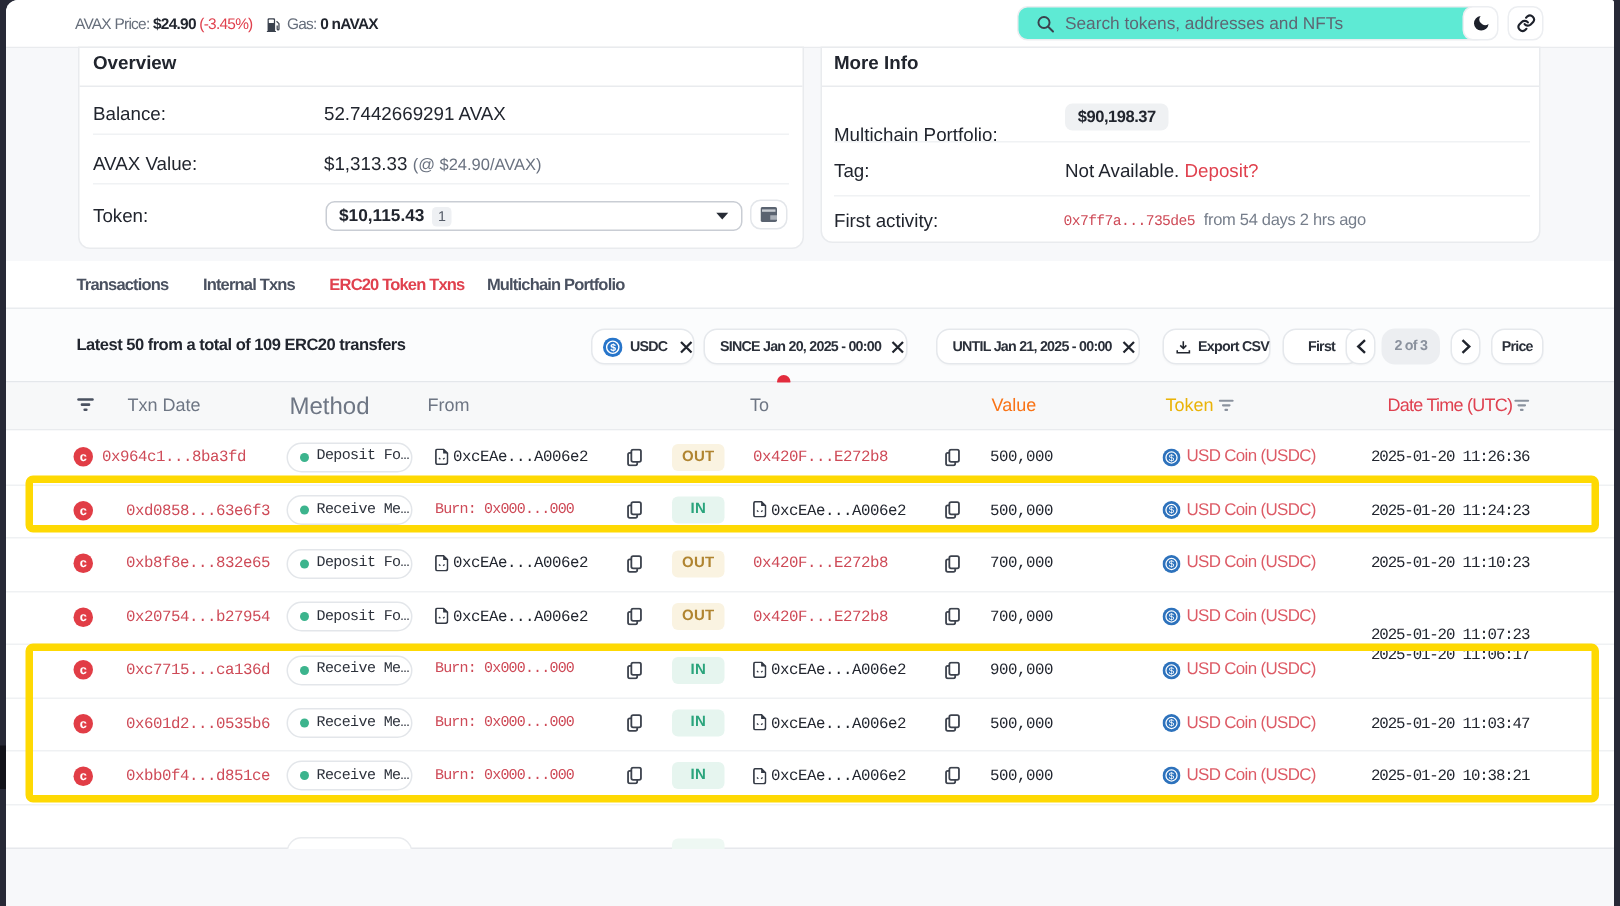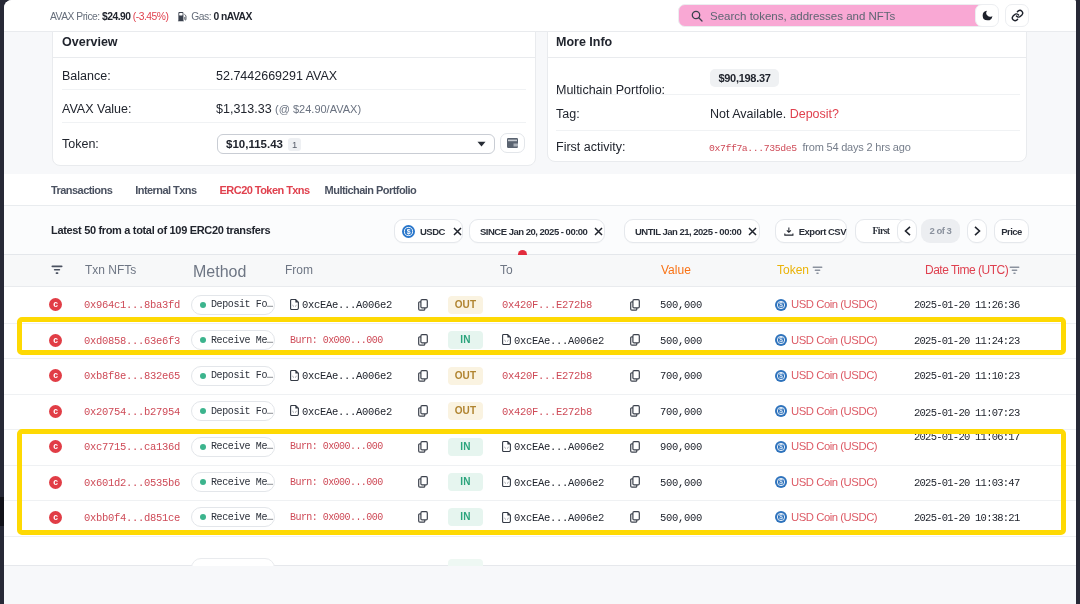--- a/index.html
+++ b/index.html
@@ -42,21 +42,21 @@
     <span class="dark" style="font-weight:bold;">$24.90&nbsp;</span>
   <span style="color:#e0414e;">(-3.45%)</span>
   <svg width="11" height="11" viewBox="0 0 12 12" style="margin:0 3px 0 9px;">
     <path d="M1.5 2.2 Q1.5 1.2 2.5 1.2 L6 1.2 Q7 1.2 7 2.2 L7 10.5 L1.5 10.5 Z M1 10.5 L7.6 10.5 L7.6 11.3 L1 11.3 Z" fill="#3a414d"></path>
     <path d="M8 3.5 L9.8 5.2 L9.8 9 Q9.8 9.8 9.2 9.8 Q8.5 9.8 8.5 9 L8.5 6.5" stroke="#3a414d" stroke-width="0.9" fill="none"></path>
     <rect x="2.4" y="2.2" width="3.7" height="2.6" rx="0.5" fill="#fff"></rect>
   </svg>
   <span class="gray">Gas:&nbsp;</span>
     <span class="dark" style="font-weight:bold;">0 nAVAX</span>
 </div>
-<div class="abs" style="left:678px; top:4px; width:314px; height:23px; background:#f9a8d4; border:1px solid #ecedf0; border-radius:7px; display:flex; align-items:center;">
+<div class="abs" style="left:678px; top:4px; width:314px; height:23px; background:#5eead4; border:1px solid #ecedf0; border-radius:7px; display:flex; align-items:center;">
   <svg width="12" height="12" viewBox="0 0 12 12" style="margin-left:12px;">
     <circle cx="5" cy="5" r="3.7" fill="none" stroke="#3a414d" stroke-width="1.3"></circle>
     <line x1="7.8" y1="7.8" x2="11" y2="11" stroke="#3a414d" stroke-width="1.3" stroke-linecap="round"></line>
   </svg>
   <span style="font-size:11.5px; color:#5e6673; margin-left:7px;">Search tokens, addresses and NFTs</span>
 </div>
 <div class="abs" style="left:975px; top:4px; width:24px; height:23px; background:#fff; border:1px solid #eceef1; border-radius:7px;">
   <svg width="13" height="13" viewBox="0 0 24 24" style="margin:4px 0 0 5px;">
     <path d="M21 12.8A9 9 0 1 1 11.2 3 7 7 0 0 0 21 12.8z" fill="#1d212b"></path>
   </svg>
@@ -141,21 +141,21 @@
       <path d="M1 1 L8 8 M8 1 L1 8" stroke="#21252e" stroke-width="1.5"></path>
     </svg>
 </div>
 <div class="chip" style="left:775px; width:72px;">
   <svg width="11" height="11" viewBox="0 0 12 12" style="margin-left:8px;" fill="none" stroke="#21252e" stroke-width="1.3">
     <path d="M6 1 L6 7 M3.5 4.5 L6 7 L8.5 4.5"></path>
       <path d="M1 8.5 L1 10.5 L11 10.5 L11 8.5"></path>
   </svg>
   <span style="margin-left:5px;">Export CSV</span>
 </div>
-<div class="chip" style="left:855px; width:52px; justify-content:center;font-family:Liberation Serif, serif;">
+<div class="chip" style="left:855px; width:52px; justify-content:center;">
     <span>First</span>
   </div>
 <div class="chip" style="left:897px; width:20px; justify-content:center;">
   <svg width="7" height="10" viewBox="0 0 7 10">
       <path d="M6 0.8 L1.5 5 L6 9.2" fill="none" stroke="#21252e" stroke-width="1.6"></path>
     </svg>
 </div>
 <div class="abs" style="left:921px; top:219px; width:39px; height:24px; background:#eceef1; border-radius:9px; font-size:9.5px; letter-spacing:-0.5px; font-weight:bold; color:#8a919d; text-align:center; line-height:24px;">2 of 3</div>
 <div class="chip" style="left:967px; width:20px; justify-content:center;">
   <svg width="7" height="10" viewBox="0 0 7 10">
@@ -168,42 +168,42 @@
 
 <div class="abs" style="left:4px; top:254px; width:1072px; height:1px; background:#e4e7eb;"></div>
 <div class="abs" style="left:518px; top:250px; width:9px; height:9px; border-radius:50%; background:#e22c3d;"></div>
 
 <div class="abs" style="left:4px; top:255px; width:1072px; height:32px; background:#f7f8f9; border-bottom:1px solid #e9ebee;"></div>
 <svg class="abs" width="12" height="10" viewBox="0 0 12 10" style="left:51px; top:265px;">
   <rect x="0.5" y="0.5" width="11" height="1.7" rx="0.8" fill="#4a5160"></rect>
   <rect x="2.8" y="3.9" width="6.4" height="1.7" rx="0.8" fill="#4a5160"></rect>
   <rect x="4.6" y="7.3" width="2.8" height="1.7" rx="0.8" fill="#4a5160"></rect>
 </svg>
-<div class="abs" style="top:263px; left:85px; font-size:12px; color:#6e7684;">Txn NFTs</div>
+<div class="abs" style="top:263px; left:85px; font-size:12px; color:#6e7684;">Txn Date</div>
 <div class="abs" style="top:263px; left:193px; font-size:16px; color:#6e7684;">Method</div>
 <div class="abs" style="top:263px; left:285px; font-size:12px; color:#6e7684;">From</div>
 <div class="abs" style="top:263px; left:500px; font-size:12px; color:#6e7684;">To</div>
 <div class="abs" style="top:263px; left:661px; font-size:12px; color:#f97316;">Value</div>
 <div class="abs" style="top:263px; left:777px; font-size:12px; color:#eab308;">Token</div>
 <svg class="abs" width="11" height="9" viewBox="0 0 12 10" style="left:812px; top:266px;">
   <rect x="0.5" y="0.5" width="11" height="1.6" rx="0.8" fill="#8b929e"></rect>
   <rect x="2.8" y="3.9" width="6.4" height="1.6" rx="0.8" fill="#8b929e"></rect>
   <rect x="4.6" y="7.3" width="2.8" height="1.6" rx="0.8" fill="#8b929e"></rect>
 </svg>
 <div class="abs" style="top:263px; left:925px; font-size:12px; letter-spacing:-0.5px; color:#df4150;">Date Time (UTC)</div>
 <svg class="abs" width="11" height="9" viewBox="0 0 12 10" style="left:1009px; top:266px;">
   <rect x="0.5" y="0.5" width="11" height="1.6" rx="0.8" fill="#8b929e"></rect>
   <rect x="2.8" y="3.9" width="6.4" height="1.6" rx="0.8" fill="#8b929e"></rect>
   <rect x="4.6" y="7.3" width="2.8" height="1.6" rx="0.8" fill="#8b929e"></rect>
 </svg>
 
 <div class="abs" style="left:4px; top:287px; width:1072px; height:279px; background:#fff; border-bottom:1px solid #e6e8ec;"></div>
 <div id="rows">
 <div class="cicon" style="left:49px; top:298.3px;">c</div>
-<div class="cell hash red" style="left:84px; top:299.3px;">0x964c1...8ba3fd</div>
+<div class="cell hash red" style="left:68px; top:299.3px;">0x964c1...8ba3fd</div>
 <div class="pill" style="left:191px; top:294.8px;">
       <span class="dot"></span>
       <span class="t">Deposit Fo…</span>
     </div>
 <svg class="abs" width="9" height="11" viewBox="0 0 9 11" style="left:290px; top:299.1px;">
 <path d="M1.6 0.5 L5.6 0.5 L8.4 3.2 L8.4 9 Q8.4 10.5 6.9 10.5 L1.6 10.5 Q0.6 10.5 0.6 9.5 L0.6 1.5 Q0.6 0.5 1.6 0.5 Z" fill="none" stroke="#343a45" stroke-width="1.1"></path>
 <path d="M5.4 0.4 L8.5 3.4 L5.4 3.4 Z" fill="#343a45"></path>
 <path d="M2.6 6.3 L3.6 7.2 M6.4 6.3 L5.4 7.2" stroke="#343a45" stroke-width="0.8" fill="none"></path>
 </svg>
 <div class="cell hash dark" style="left:302px; top:299.3px;">0xcEAe...A006e2</div>
@@ -307,21 +307,21 @@
 <rect x="2.9" y="0.7" width="6.4" height="8.2" rx="1.2"></rect>
 <path d="M2.9 2.9 L1.8 2.9 Q0.7 2.9 0.7 4 L0.7 10 Q0.7 11.2 1.9 11.2 L5.6 11.2 Q6.8 11.2 6.8 10.2 L6.8 9"></path>
 </svg>
 <div class="cell hash dark" style="left:660px; top:405.5px;">700,000</div>
 <svg class="abs" width="12" height="12" viewBox="0 0 14 14" style="left:775px; top:404.8px;">
 <circle cx="7" cy="7" r="7" fill="#2d72bc"></circle>
 <circle cx="7" cy="7" r="4.3" fill="none" stroke="#fff" stroke-width="1"></circle>
 <text x="7" y="9.6" font-size="7.5" fill="#fff" text-anchor="middle" font-family="Liberation Sans">$</text>
 </svg>
 <div class="cell" style="left:791px; top:404.5px; font-size:11.3px; letter-spacing:-0.45px; color:#dd5b66;">USD Coin (USDC)</div>
-<div class="cell hash dark" style="left:914px; top:407px; letter-spacing:-0.75px;">2025-01-20 11:07:23</div>
+<div class="cell hash dark" style="left:914px; top:418px; letter-spacing:-0.75px;">2025-01-20 11:07:23</div>
 <div class="cicon" style="left:49px; top:440.3px;">c</div>
 <div class="cell hash red" style="left:84px; top:441.3px;">0xc7715...ca136d</div>
 <div class="pill" style="left:191px; top:436.8px;">
       <span class="dot"></span>
       <span class="t">Receive Me…</span>
     </div>
 <div class="cell hash red burn" style="left:290px; top:441.3px;">Burn: 0x000...000</div>
 <svg class="abs" width="10" height="12" viewBox="0 0 10 12" style="left:418px; top:440.6px;" fill="none" stroke="#3c424d" stroke-width="1.2">
 <rect x="2.9" y="0.7" width="6.4" height="8.2" rx="1.2"></rect>
 <path d="M2.9 2.9 L1.8 2.9 Q0.7 2.9 0.7 4 L0.7 10 Q0.7 11.2 1.9 11.2 L5.6 11.2 Q6.8 11.2 6.8 10.2 L6.8 9"></path>

